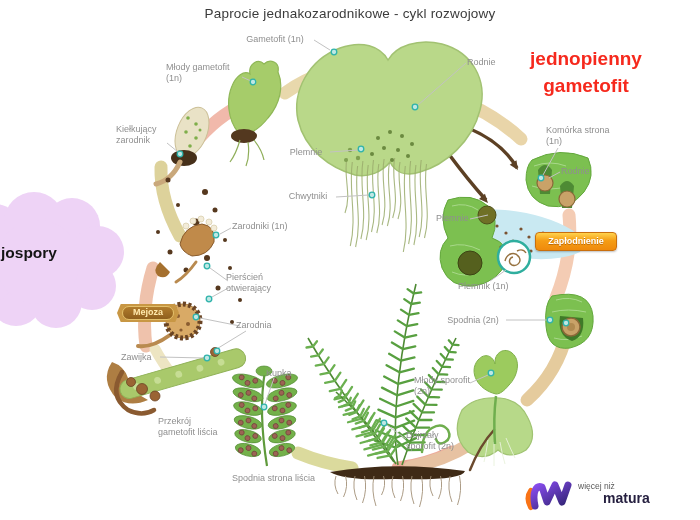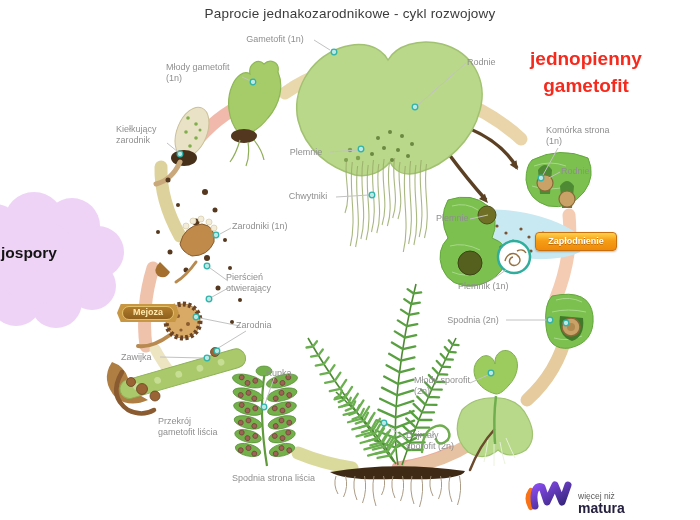--- a/index.html
+++ b/index.html
@@ -18,23 +18,23 @@
   .badge-mej{position:absolute;left:117px;top:304px;width:62px;height:18px;background:#c89744;
     clip-path:polygon(6% 0,94% 0,100% 50%,94% 100%,6% 100%,0 50%);}
   .badge-mej .inner{margin:2px 5px;height:12px;border-radius:7px;
     background:linear-gradient(#b17c2c,#8f5f1d);border:1px solid #e3c06b;
     color:#ffe9ad;font-size:9px;font-weight:bold;text-align:center;line-height:11px;}
   .rednote{position:absolute;left:512px;top:45px;width:148px;text-align:center;
     font-size:19px;font-weight:bold;color:#f6291d;line-height:27px;}
   .cloudtxt{position:absolute;left:1px;top:241px;width:78px;font-size:15.5px;font-weight:bold;
     color:#141414;line-height:23px;}
   .logo{position:absolute;left:524px;top:476px;width:150px;height:40px;}
-  .logo .txt{position:absolute;left:54px;top:16px;}
+  .logo .txt{position:absolute;left:54px;top:6px;}
   .logo .tag{font-size:8.5px;color:#5a5a5a;line-height:9px;}
-  .logo .brand{font-size:14px;font-weight:bold;color:#262040;line-height:15px;}
+  .logo .brand{font-size:14px;font-weight:bold;color:#262040;line-height:15px;margin-left:25px;}
 </style>
 </head>
 <body>
 
 <div class="stage">
 
 <svg class="art" width="700" height="520" viewBox="0 0 700 520">
   <defs>
     <linearGradient id="lgM" x1="0" y1="0" x2="1" y2="1">
       <stop offset="0" stop-color="#8a4df0"></stop>

